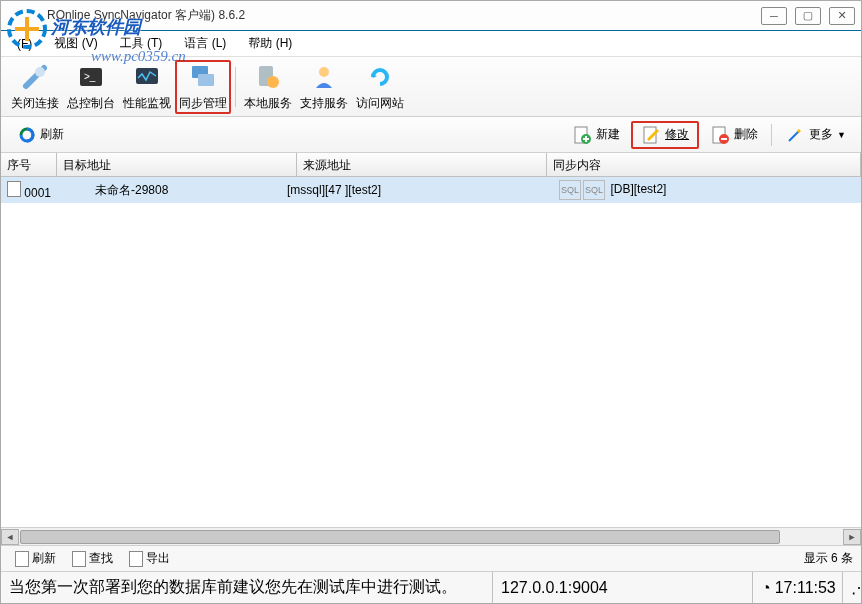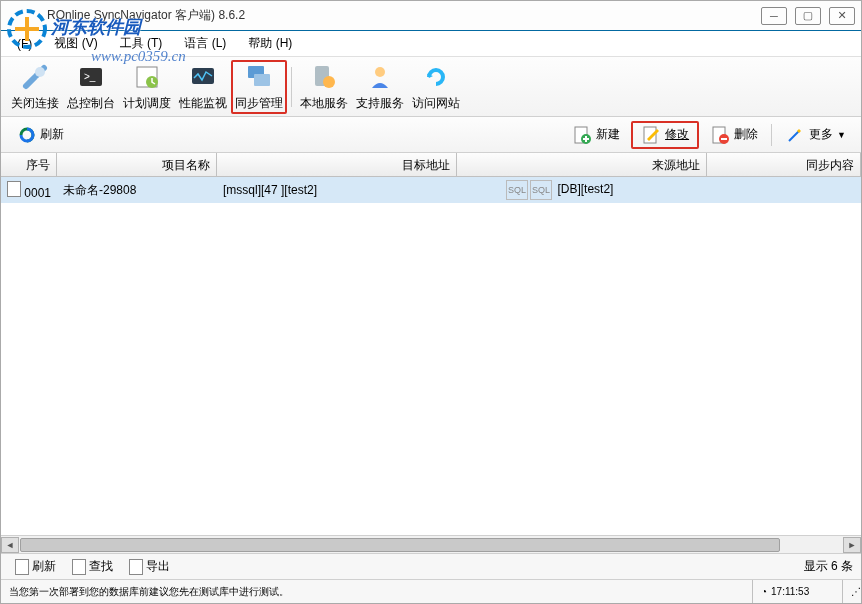--- a/index.html
+++ b/index.html
@@ -20,40 +20,40 @@
 .mtbtn .ic { width: 32px; height: 32px; display: flex; align-items: center; justify-content: center; }
 .mtbtn.highlighted { border: 2px solid #d93025; }
 
 .actionbar { height: 36px; display: flex; align-items: center; justify-content: space-between; padding: 0 6px; border-bottom: 1px solid #d0d0d0; background: linear-gradient(#fdfdfd,#f3f3f3); }
 .actionbar .left, .actionbar .right { display: flex; align-items: center; gap: 2px; }
 .abtn { height: 28px; display: flex; align-items: center; gap: 4px; padding: 0 8px; font-size: 12px; cursor: pointer; border: 1px solid transparent; border-radius: 2px; }
 .abtn.highlighted { border: 2px solid #d93025; text-decoration: underline; }
 .abtn .ic { width: 20px; height: 20px; display: flex; align-items: center; justify-content: center; }
 
 .gridheader { height: 24px; display: flex; background: linear-gradient(#fdfdfd,#ececec); border-bottom: 1px solid #c0c0c0; font-size: 12px; }
-.gridheader .col { border-right: 1px solid #c0c0c0; padding: 4px 6px; text-align: right; }
+.gridheader .col { border-right: 1px solid #c0c0c0; padding: 4px 6px; }
 .gridbody { flex: 1; overflow: auto; position: relative; background: #fff; }
 .gridrow { height: 26px; display: flex; align-items: center; font-size: 12px; font-family: Consolas, monospace; }
-.gridrow.selected { background: #d6e8f7; }
+.gridrow.selected { background: #d6e8f7; gap: 32px; }
 .gridrow .cell { padding: 0 6px; white-space: nowrap; overflow: hidden; }
 .col-seq { width: 56px; }
 .col-name { width: 160px; }
 .col-src { width: 250px; }
 .col-dst { width: 240px; }
-.col-sync { flex: 1; margin-left: 43px; }
+.col-sync { flex: 1; }
 
 .hscroll-track { height: 18px; background: #f1f1f1; border-top: 1px solid #d0d0d0; display: flex; align-items: center; }
 .hscroll-arrow { width: 18px; height: 16px; background: #e0e0e0; border: 1px solid #b0b0b0; display: flex; align-items: center; justify-content: center; font-size: 9px; color: #555; }
 .hscroll-thumb { height: 14px; background: #c9c9c9; border: 1px solid #a0a0a0; border-radius: 2px; margin: 0 1px; }
 
 .footerbar1 { height: 26px; display: flex; align-items: center; justify-content: space-between; padding: 0 8px; font-size: 12px; border-top: 1px solid #d0d0d0; background: #f7f7f7; }
 .footerbar1 .left { display: flex; gap: 4px; }
 .footerbar1 .fbtn { display: flex; align-items: center; gap: 3px; padding: 2px 6px; cursor: pointer; }
 
-.statusbar { height: 24px; display: flex; align-items: center; font-size: 10px; border-top: 1px solid #d0d0d0; background: #f7f7f7; }
+.statusbar { height: 32px; display: flex; align-items: center; font-size: 16px; border-top: 1px solid #d0d0d0; background: #f7f7f7; }
 .statusbar .pane { border-right: 1px solid #c0c0c0; padding: 0 8px; height: 100%; display: flex; align-items: center; }
 
 .watermark-logo { position: absolute; top: 8px; left: 6px; z-index: 100; pointer-events: none; }
 .watermark-logo .wmtext { color: #185abd; font-size: 18px; font-weight: bold; font-style: italic; text-shadow: 0 0 2px #fff; }
 .watermark-url { position: absolute; top: 36px; left: 90px; z-index: 100; pointer-events: none; color: #185abd; font-size: 15px; font-style: italic; opacity: 0.75; font-family: "Times New Roman", serif; margin-top: 11px; }
 
 .doc-icon { width: 14px; height: 16px; background: #fff; border: 1px solid #888; position: relative; display: inline-block; }
 .sql-badge { display: inline-block; font-size: 9px; font-family: Arial; color: #888; border: 1px solid #bbb; padding: 4px 1px; margin-right: 2px; }
 </style>
 </head>
@@ -102,30 +102,20 @@
           <svg width="30" height="30">
             <rect x="4" y="6" width="22" height="18" fill="#333" rx="2"></rect>
             <text x="8" y="18" fill="#fff" font-size="10">&gt;_</text>
           </svg>
         </span>
       <span>总控制台</span>
     </div>
     <div class="mtbtn">
       <span class="ic">
           <svg width="30" height="30">
-            <rect x="5" y="5" width="20" height="20" fill="#fff" stroke="#888"></rect>
-            <circle cx="20" cy="20" r="6" fill="#8bc34a"></circle>
-            <path d="M20 16 L20 20 L23 22" stroke="#fff" stroke-width="1.5" fill="none"></path>
-          </svg>
-        </span>
-      <span>计划调度</span>
-    </div>
-    <div class="mtbtn">
-      <span class="ic">
-          <svg width="30" height="30">
             <rect x="4" y="6" width="22" height="16" fill="#2c3e50" rx="2"></rect>
             <path d="M6 16 L10 12 L14 18 L18 10 L24 14" stroke="#4fc3f7" stroke-width="1.5" fill="none"></path>
           </svg>
         </span>
       <span>性能监视</span>
     </div>
     <div class="mtbtn highlighted">
       <span class="ic">
           <svg width="30" height="30">
             <rect x="4" y="4" width="16" height="12" fill="#5b9bd5" rx="1"></rect>
@@ -215,21 +205,20 @@
             </svg>
           </span>
         <span>更多</span>
         <span style="font-size:9px;">▼</span>
       </div>
     </div>
   </div>
 
   <div class="gridheader">
     <div class="col col-seq">序号</div>
-    <div class="col col-name">项目名称</div>
     <div class="col col-dst">目标地址</div>
     <div class="col col-src">来源地址</div>
     <div class="col col-sync">同步内容</div>
   </div>
 
   <div class="gridbody">
     <div class="gridrow selected">
       <div class="cell col-seq">
         <span class="doc-icon"></span>
         <span>0001</span>
@@ -263,20 +252,21 @@
       <div class="fbtn">
         <span class="doc-icon"></span>
         <span>导出</span>
       </div>
     </div>
     <div>显示 6 条</div>
   </div>
 
   <div class="statusbar">
     <div class="pane" style="flex:1">当您第一次部署到您的数据库前建议您先在测试库中进行测试。</div>
+    <div class="pane" style="width:260px">127.0.0.1:9004</div>
     <div class="pane" style="width:90px">
       <span style="margin-right:4px;">◔</span>
       <span>17:11:53</span>
     </div>
     <div class="pane" style="width:18px;border-right:none;">⋰</div>
   </div>
 
 </div>
 
 </body></html>

